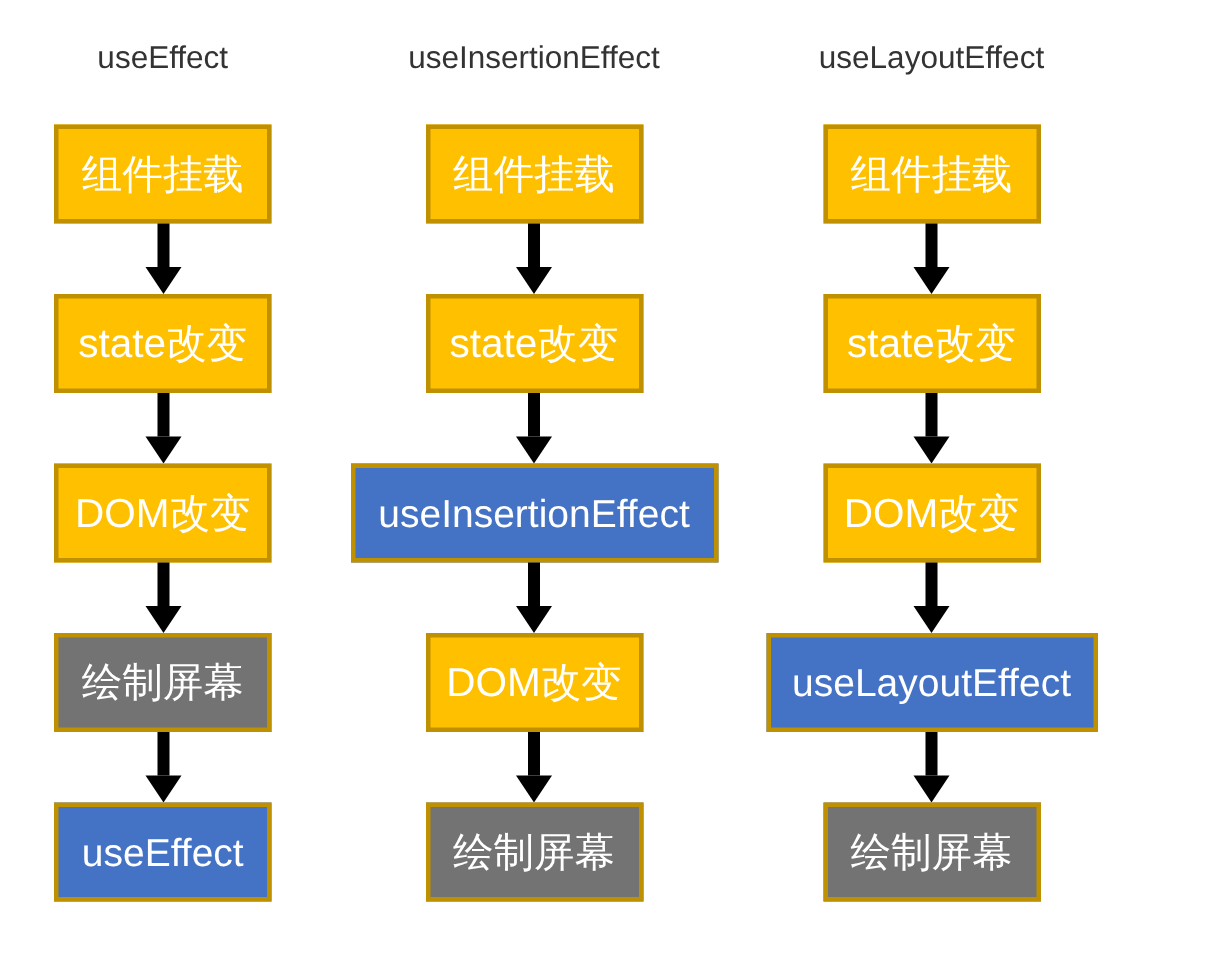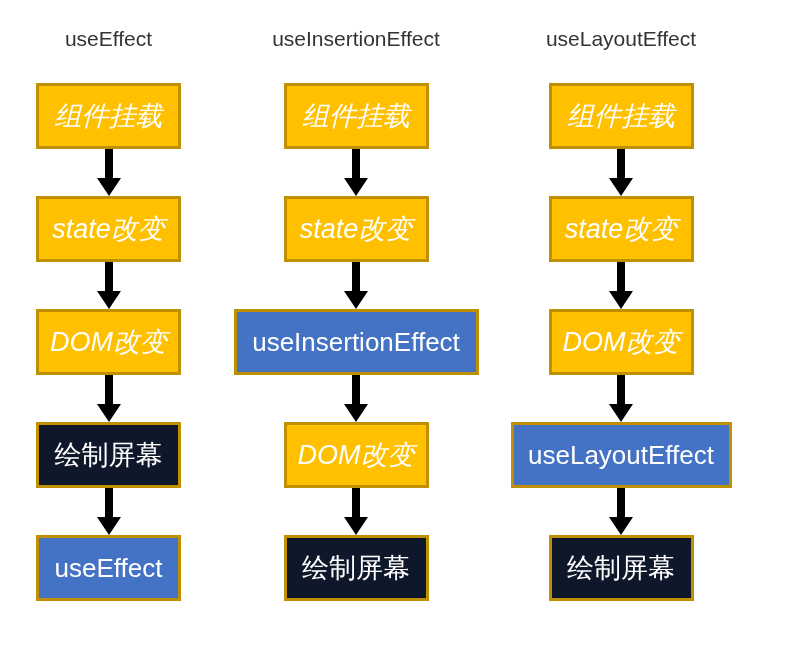--- a/index.html
+++ b/index.html
@@ -41,22 +41,22 @@
     height: 66px;
     border: 3px solid #BF9000;
     display: flex;
     align-items: center;
     justify-content: center;
     color: #ffffff;
     font-size: 27px;
     white-space: nowrap;
     flex: none;
   }
-  .node.orange { background: #FFC000; font-style: italic; }
-  .node.purple { background: #0f172a; font-family: Liberation Mono, monospace; }
+  .node.orange { background: #FFC000; }
+  .node.purple { background: #737373; font-family: Liberation Mono, monospace; }
   .node.blue   { background: #4472C4; font-size: 26px; }
   .node.wide-245 { width: 245px; }
   .node.wide-221 { width: 221px; }
 
   .arrow {
     height: 47px;
     flex: none;
     display: flex;
     flex-direction: column;
     align-items: center;

